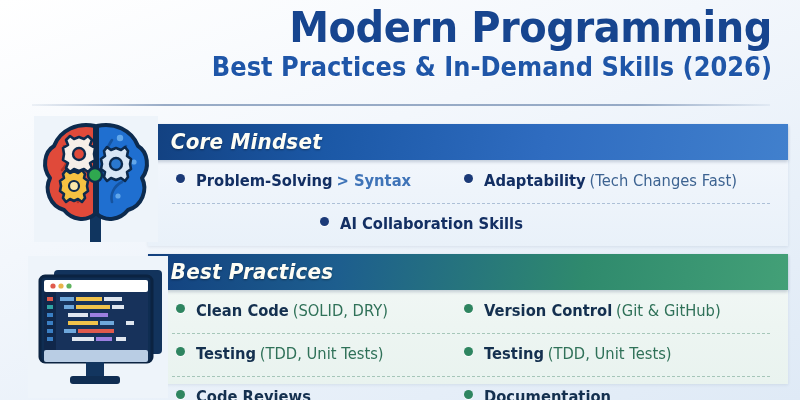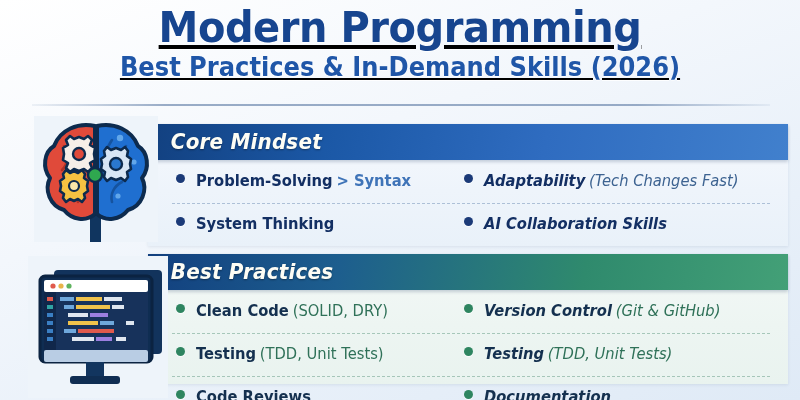--- a/index.html
+++ b/index.html
@@ -18,22 +18,21 @@
     width: 800px;
     height: 400px;
   }
 
   
   .title-block {
     position: absolute;
     left: 0; top: 0;
     width: 800px;
     height: 100px;
-    text-align: center;
-    text-decoration: underline;
+    text-align: right;
   }
   .main-title {
     margin: 0;
     padding-top: 6px;
     font-family: "DejaVu Sans", sans-serif;
     font-size: 43px;
     font-weight: bold;
     letter-spacing: -0.5px;
     color: #17458f;
     line-height: 1.02;
@@ -132,21 +131,21 @@
   .section-practices .row + .row::before {
     border-top-color: rgba(110,160,140,0.55);
   }
   .cell {
     display: flex;
     align-items: baseline;
     padding-left: 28px;
     box-sizing: border-box;
   }
   .cell-left { width: 288px; }
-  .cell-right { width: 352px; font-style: italic; }
+  .cell-right { width: 352px; }
 
   .dot {
     flex: 0 0 auto;
     width: 9px;
     height: 9px;
     border-radius: 50%;
     margin-right: 11px;
     position: relative;
     top: -3px;
     background: #1b3a78;
@@ -222,26 +221,20 @@
         </div>
         <div class="cell cell-right">
           <span class="dot"></span>
           <span class="txt">
             <span class="strong">Adaptability</span><span class="note">(Tech Changes Fast)</span>
           </span>
         </div>
       </div>
 
       <div class="row">
-        <div class="cell cell-left">
-          <span class="dot"></span>
-          <span class="txt">
-            <span class="strong">System Thinking</span>
-          </span>
-        </div>
         <div class="cell cell-right">
           <span class="dot"></span>
           <span class="txt">
             <span class="strong">AI Collaboration Skills</span>
           </span>
         </div>
       </div>
 
     </div>
   </div>

